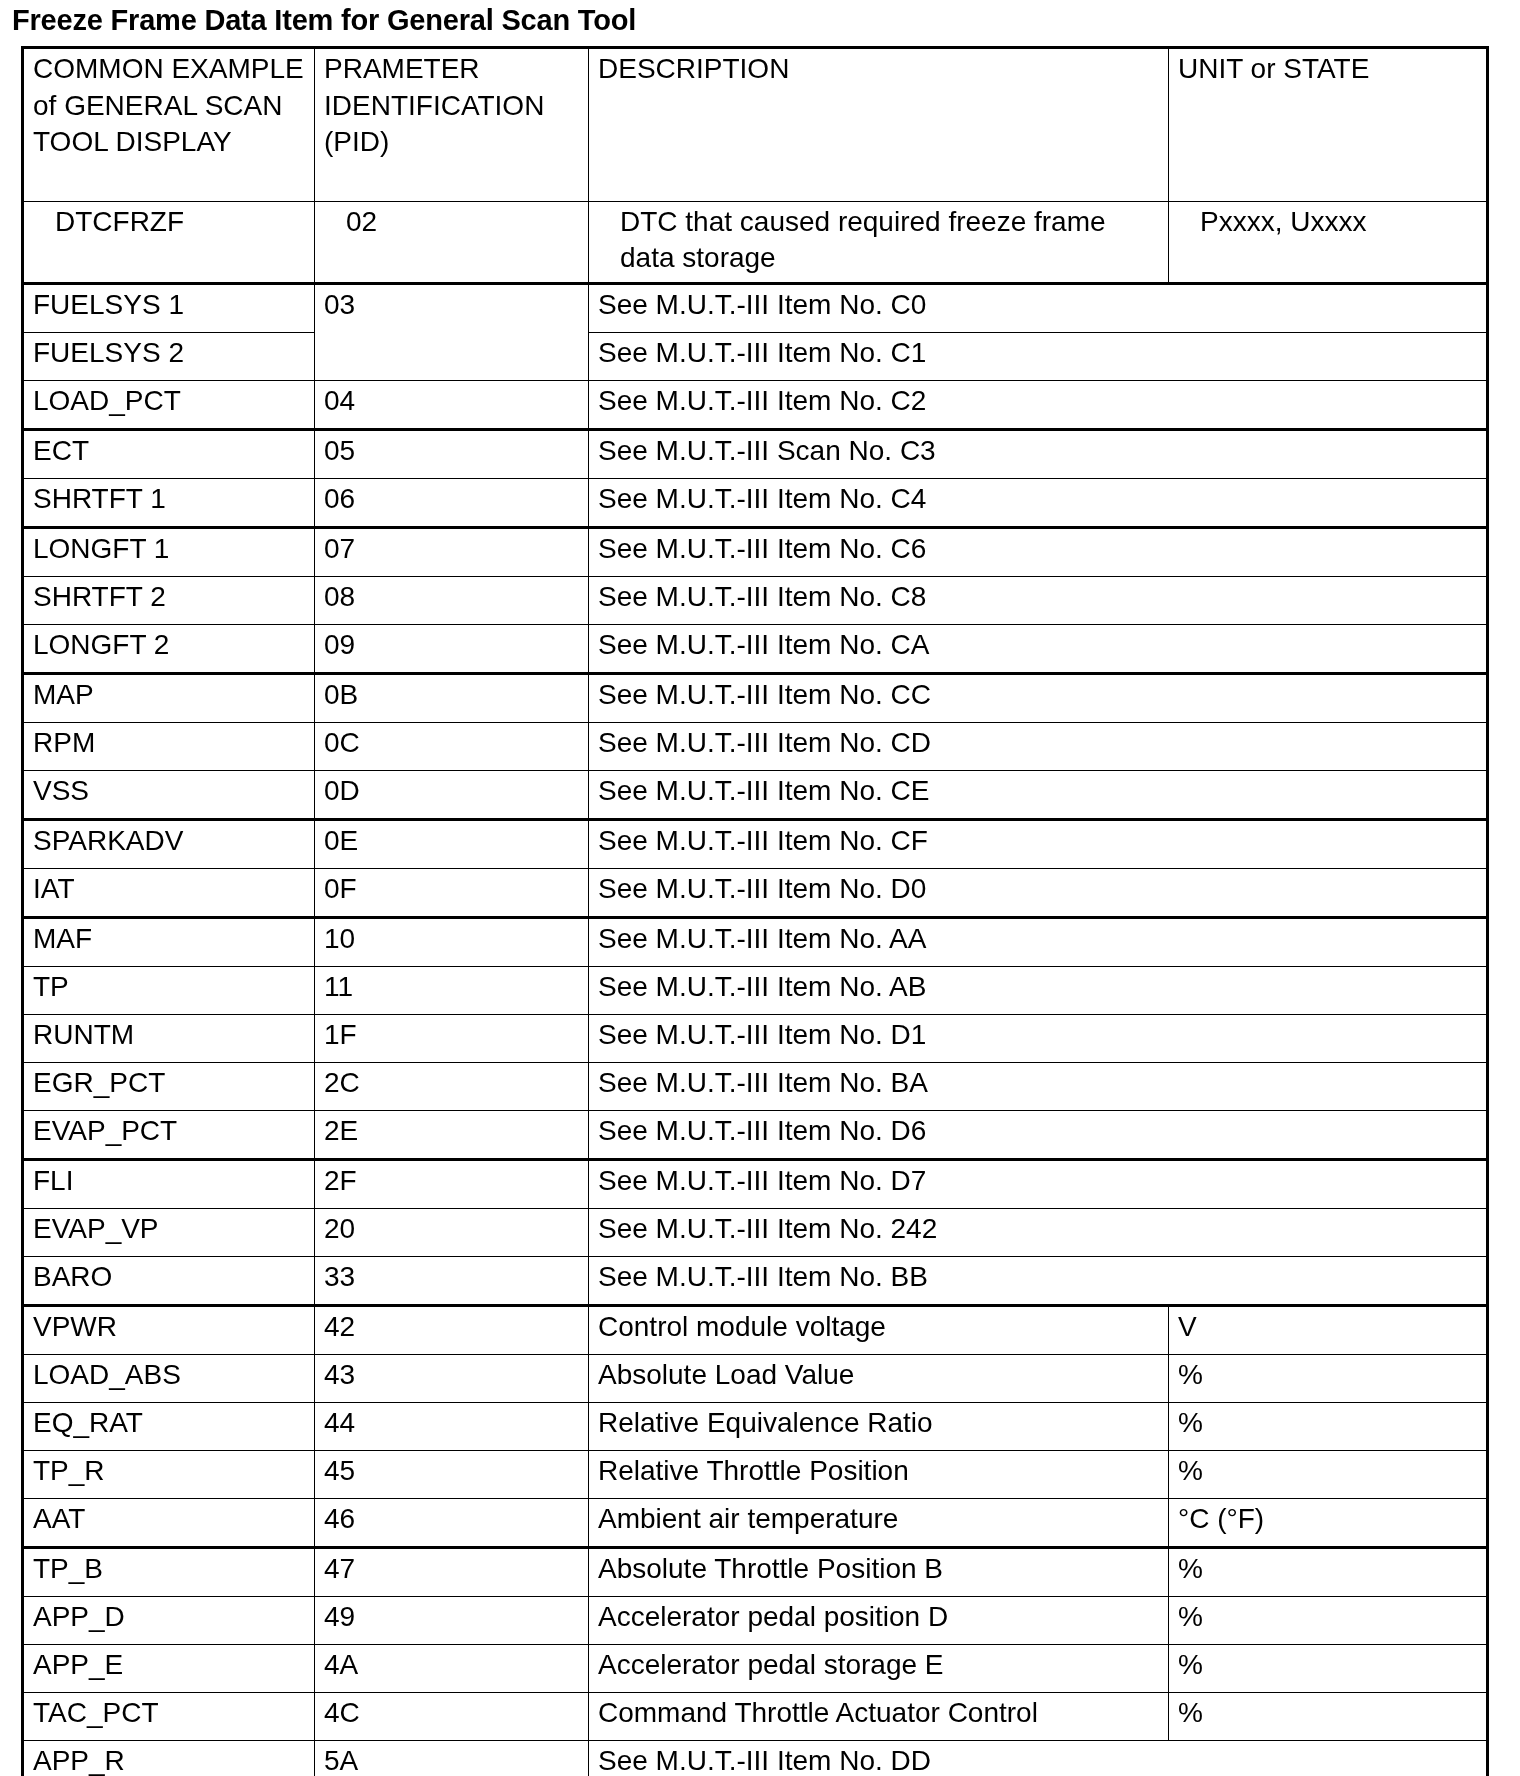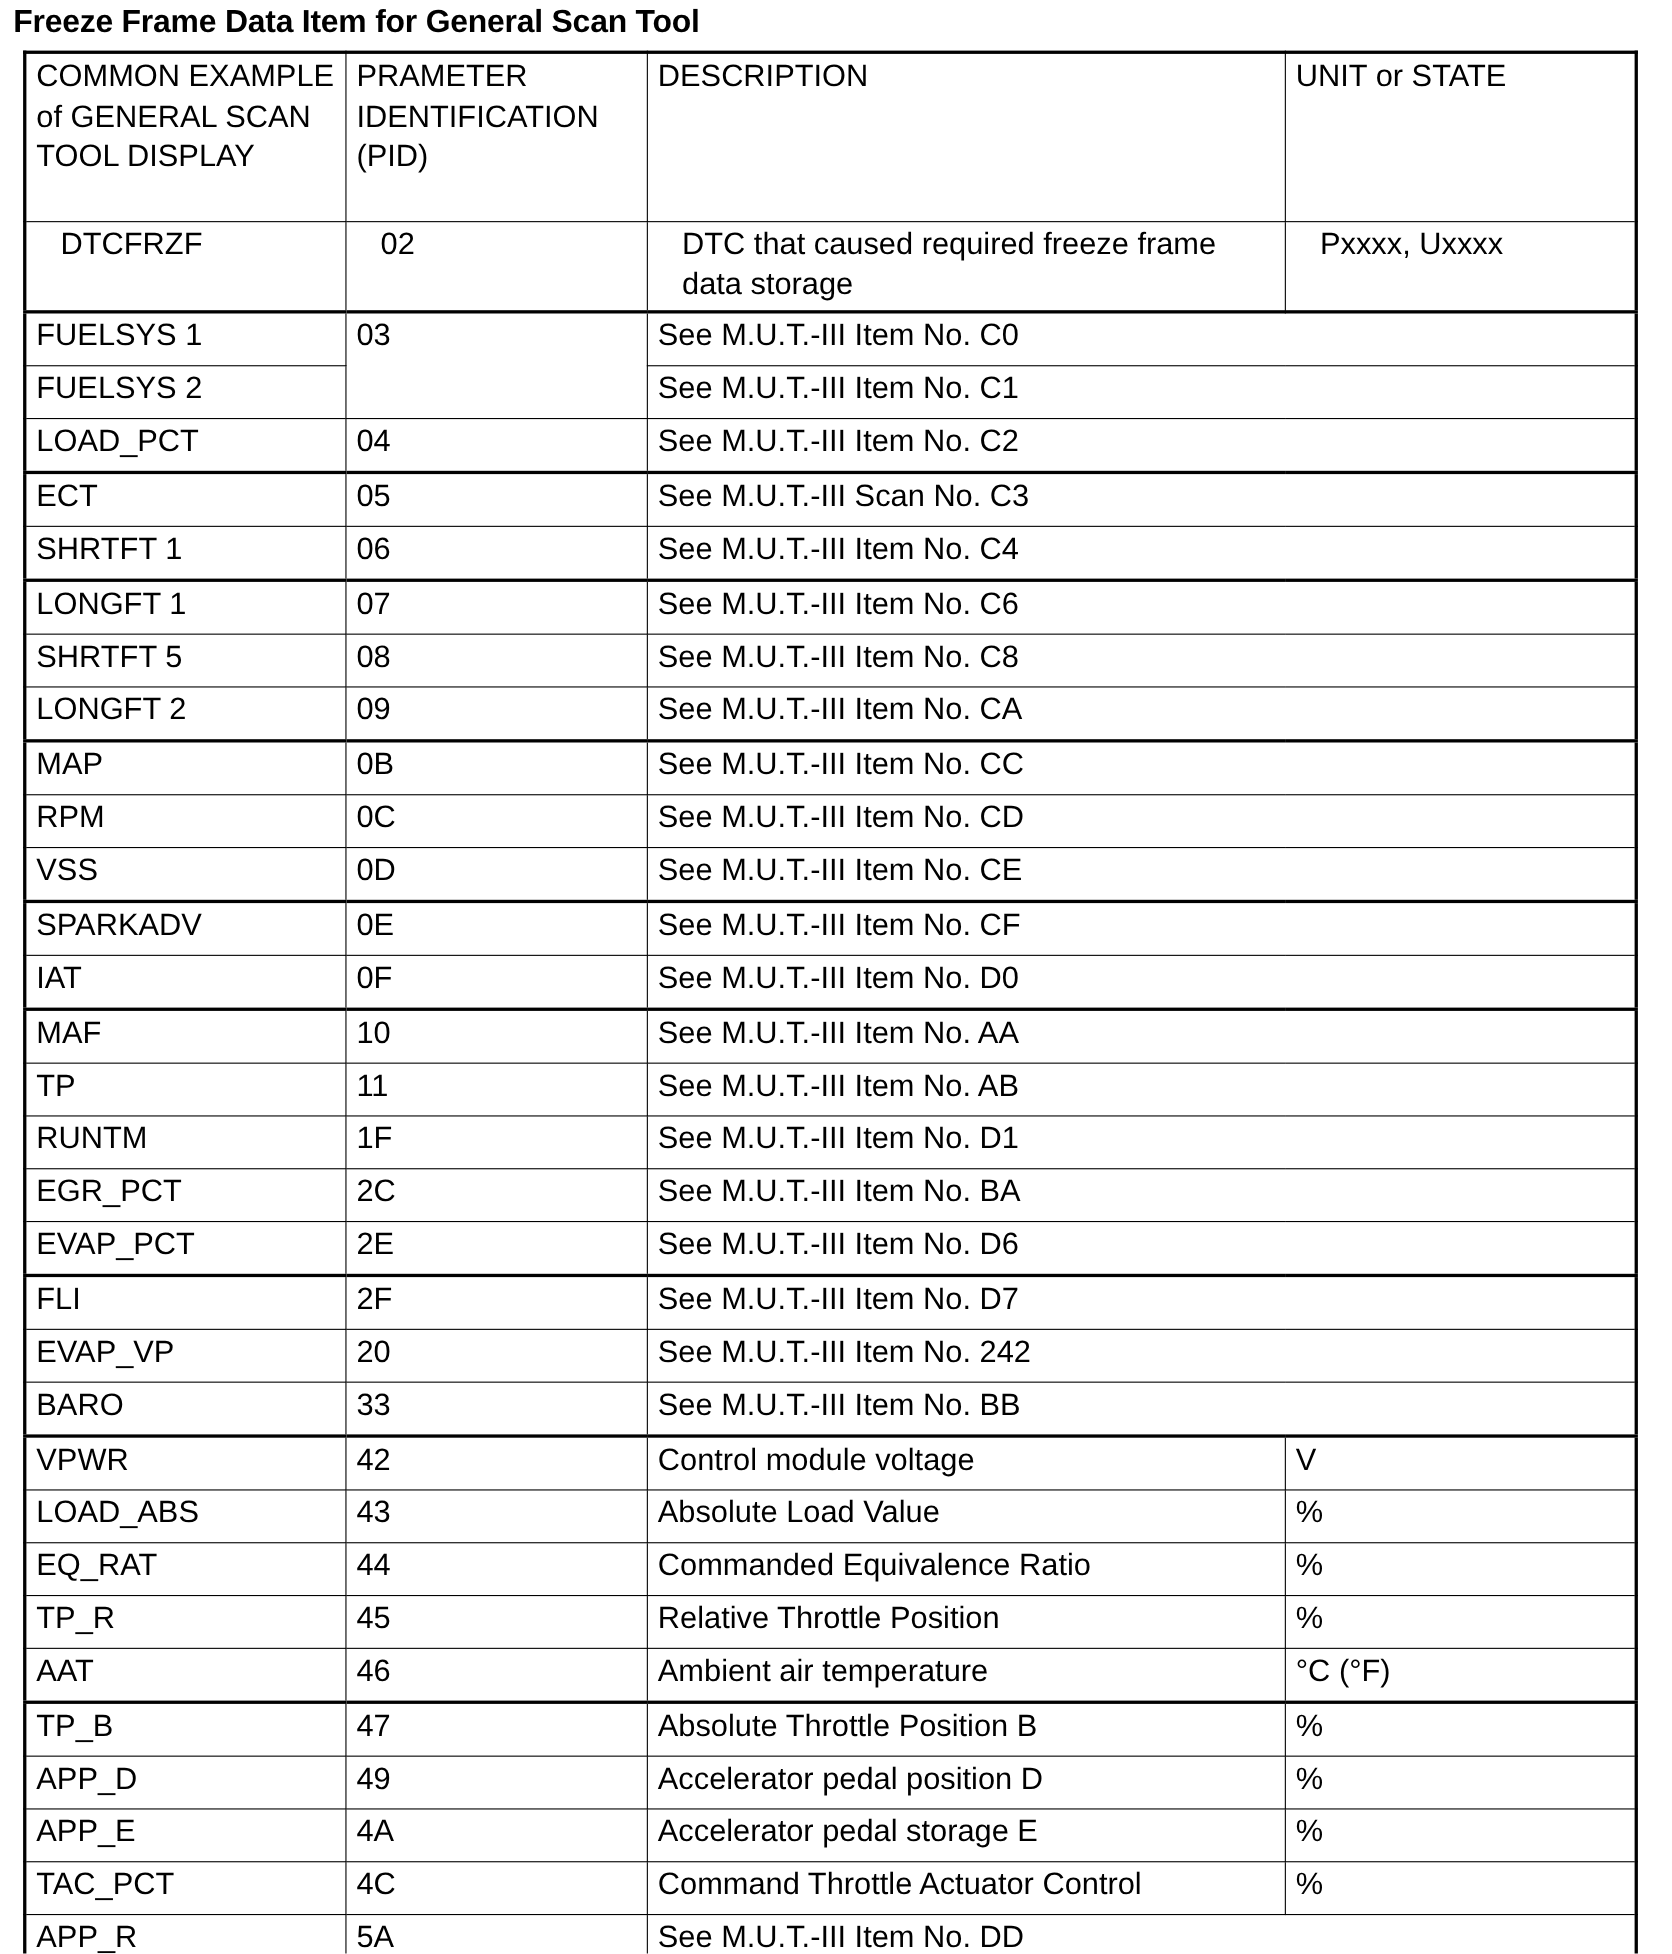--- a/index.html
+++ b/index.html
@@ -67,21 +67,21 @@
     <td>SHRTFT 1</td>
     <td>06</td>
     <td colspan="2">See M.U.T.-III Item No. C4</td>
   </tr>
   <tr class="body thick">
     <td>LONGFT 1</td>
     <td>07</td>
     <td colspan="2">See M.U.T.-III Item No. C6</td>
   </tr>
   <tr class="body">
-    <td>SHRTFT 5</td>
+    <td>SHRTFT 2</td>
     <td>08</td>
     <td colspan="2">See M.U.T.-III Item No. C8</td>
   </tr>
   <tr class="body">
     <td>LONGFT 2</td>
     <td>09</td>
     <td colspan="2">See M.U.T.-III Item No. CA</td>
   </tr>
   <tr class="body thick">
     <td>MAP</td>
@@ -156,21 +156,21 @@
   </tr>
   <tr class="body">
     <td>LOAD_ABS</td>
     <td>43</td>
     <td>Absolute Load Value</td>
     <td>%</td>
   </tr>
   <tr class="body">
     <td>EQ_RAT</td>
     <td>44</td>
-    <td>Commanded Equivalence Ratio</td>
+    <td>Relative Equivalence Ratio</td>
     <td>%</td>
   </tr>
   <tr class="body">
     <td>TP_R</td>
     <td>45</td>
     <td>Relative Throttle Position</td>
     <td>%</td>
   </tr>
   <tr class="body">
     <td>AAT</td>

